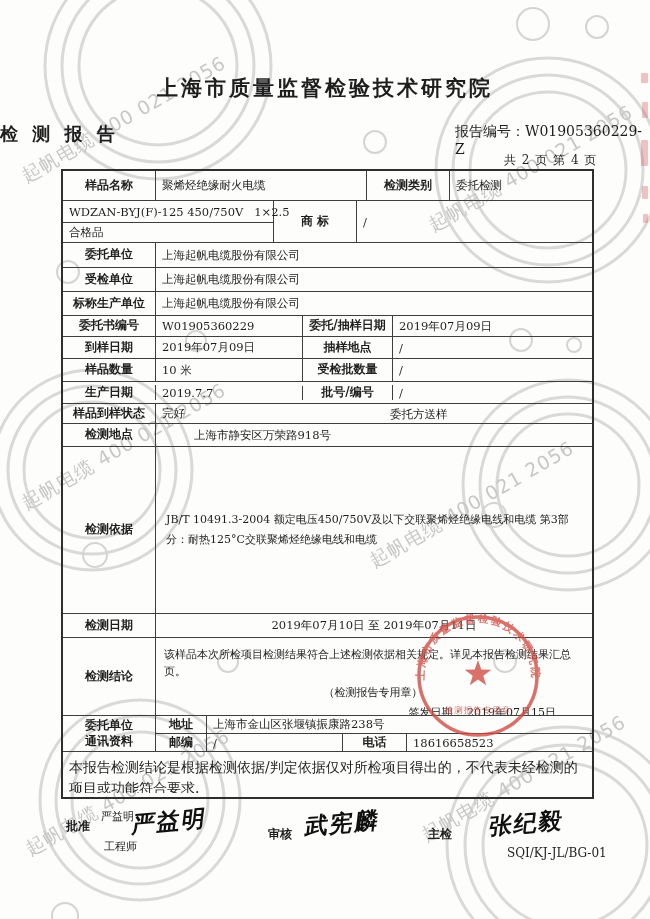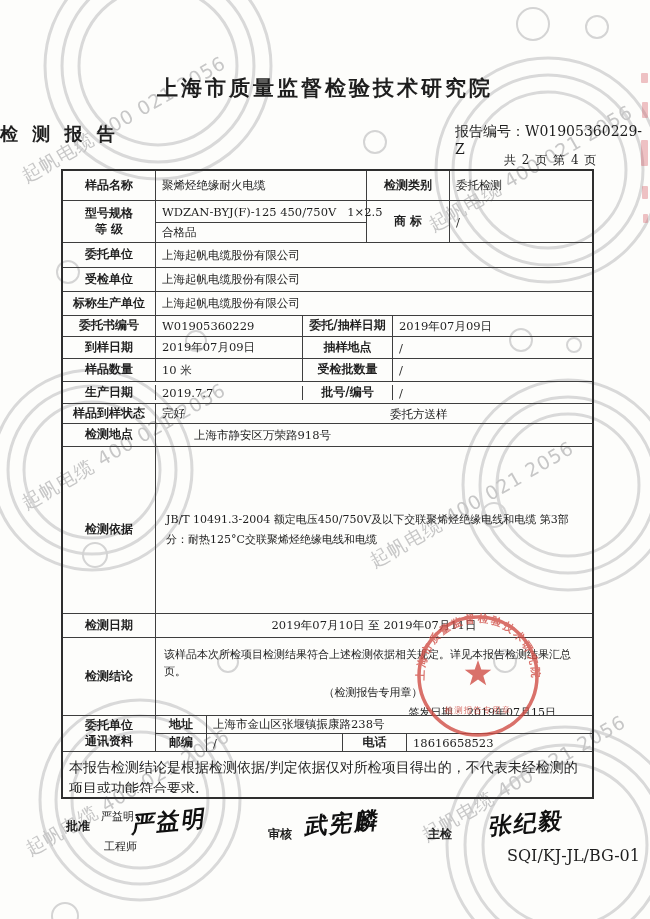--- a/index.html
+++ b/index.html
@@ -48,21 +48,21 @@
   .srow.first{border-bottom:1px solid #3e3e3e;}
   .state-cell{position:relative;flex:1;}
   .state-note{position:absolute;left:234px;top:50%;transform:translateY(-50%);}
   .rmk{display:block;padding:5px 6px 0 6px;font-size:14px;line-height:1.5;}
   
   .sigzone span{z-index:2;}
   .siglab{position:absolute;font-size:12px;font-weight:bold;z-index:2;}
   .signame{position:absolute;font-size:11px;z-index:2;}
   .sig{position:absolute;font-size:23px;font-weight:bold;z-index:2;
     transform:rotate(-5deg) skewX(-12deg);letter-spacing:2px;color:#101010;}
-  .doc-code{position:absolute;left:507px;top:846px;font-size:16px;z-index:2;}
+  .doc-code{position:absolute;left:507px;top:846px;font-size:12px;z-index:2;}
   
   .stamp{position:absolute;left:412px;top:612px;z-index:3;opacity:0.78;}
   .redmark{position:absolute;background:rgba(214,95,105,0.38);border-radius:1px;z-index:1;}
 </style>
 </head>
 <body>
 
 <div class="page">
 
   <svg class="wm-svg" width="650" height="919" viewBox="0 0 650 919">
@@ -123,24 +123,20 @@
   <div class="tbl">
 
     <div class="row" style="height:30px;">
       <div class="cell lab w-lab">样品名称</div>
       <div class="cell val w-v1">聚烯烃绝缘耐火电缆</div>
       <div class="cell lab w-l2">检测类别</div>
       <div class="cell val w-v2">委托检测</div>
     </div>
 
     <div class="row" style="height:42px;">
-      <div class="cell lab w-lab">
-        <span>型号规格</span>
-        <span>等  级</span>
-      </div>
       <div class="stack">
         <div class="s1 val pre">WDZAN-BYJ(F)-125 450/750V   1×2.5</div>
         <div class="s2 val">合格品</div>
       </div>
       <div class="cell lab w-l2">商  标</div>
       <div class="cell val w-v2">/</div>
     </div>
 
     <div class="row" style="height:25px;">
       <div class="cell lab w-lab">委托单位</div>

